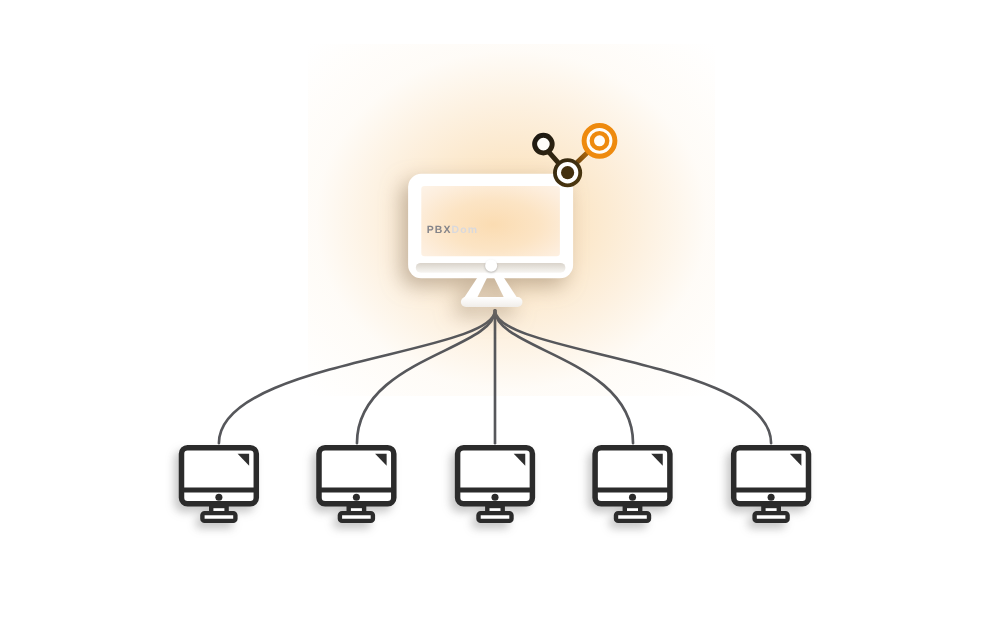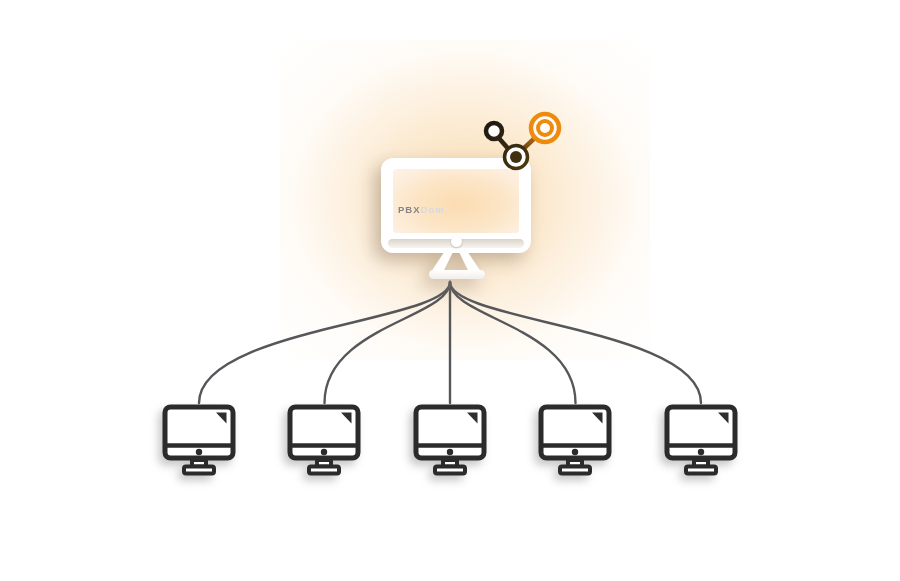--- a/index.html
+++ b/index.html
@@ -11,21 +11,21 @@
         background:radial-gradient(ellipse at 50% 50%,
           rgba(249,214,162,0.85) 0%,
           rgba(251,228,196,0.55) 45%,
           rgba(253,243,228,0.30) 68%,
           rgba(255,255,255,0) 100%);}
 
   
   #fan{position:absolute;left:0;top:0;}
 
   
-  #server{position:absolute;left:381px;top:158px;width:137px;height:122px;
+  #server{position:absolute;left:371px;top:158px;width:137px;height:122px;
           filter:drop-shadow(-6px 7px 9px rgba(150,130,108,0.55));}
   #server .body{position:absolute;left:0;top:0;width:150px;height:95px;
                 background:#ffffff;border-radius:12px;}
   #server .screen{position:absolute;left:12px;top:11px;width:126px;height:64px;
                   border-radius:3px;
                   background:radial-gradient(ellipse at 52% 55%,
                     #fbdcb2 0%, #fcE4c4 45%, #fdeedd 80%, #fdf3e8 100%);}
   #server .groove{position:absolute;left:7px;top:81px;width:136px;height:9px;
                   border-radius:5px;
                   background:linear-gradient(to bottom,#d9d3ca,#efece7 70%,#f7f5f2);}

